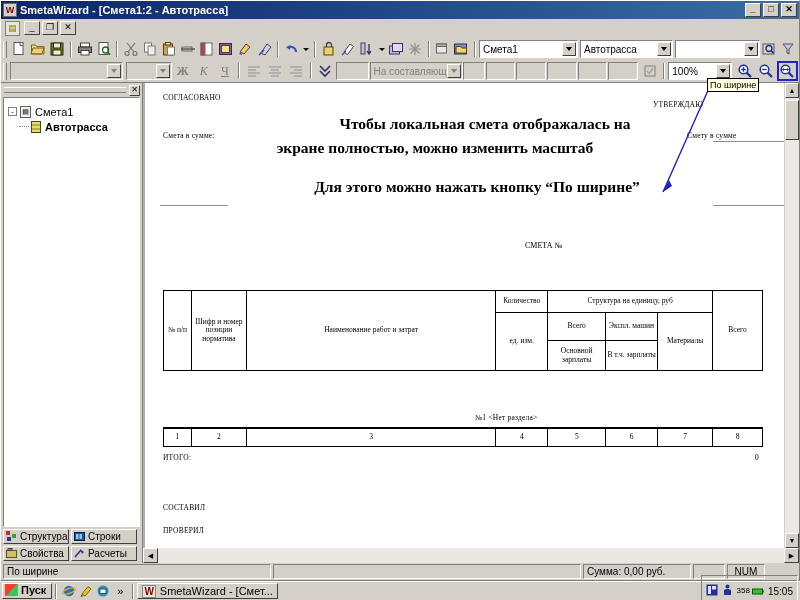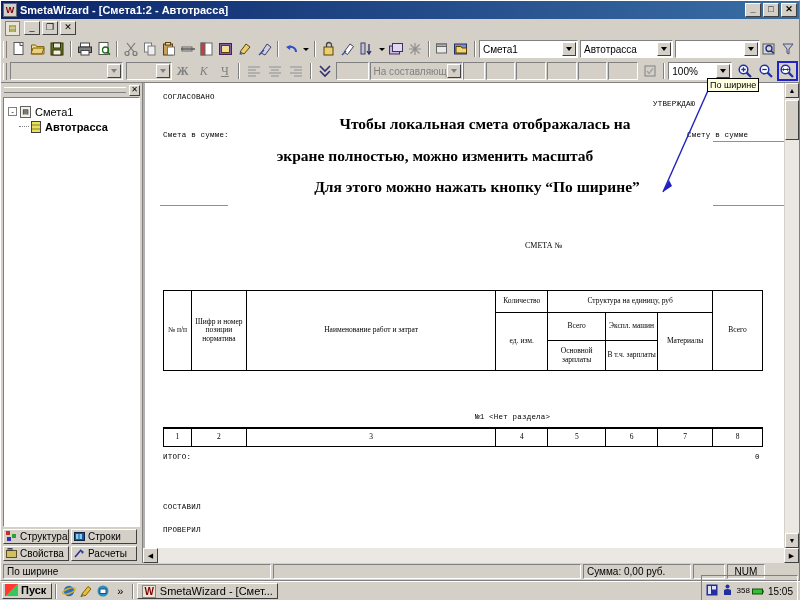--- a/index.html
+++ b/index.html
@@ -185,21 +185,21 @@
   }
   .strack { flex: 1; background: #ebe8e3; }
   .sthumb { height: 40px; background: #d4d0c8;
     border: 1px solid; border-color: #ffffff #404040 #404040 #ffffff; }
   .hscrollrow { height: 15px; display: flex; background:#d4d0c8; }
   .hscrollrow .strack { background:#ebe8e3; }
   .sbtn.h { width: 15px; height: 15px; }
 
   
   .lbl { position: absolute; font-family: "Liberation Serif", serif; white-space: nowrap; }
-  .tiny { font-size: 7.5px; letter-spacing: .2px; font-family: Liberation Mono, monospace; }
+  .tiny { font-size: 7.5px; letter-spacing: .2px; }
   .tiny2 { font-size: 8px; }
   .bigline {
     position: absolute; font-weight: bold; font-size: 15.5px;
     font-family: "Liberation Serif", serif; white-space: nowrap; text-align: center;
   }
   .ruleline { position: absolute; border-top: 1px solid #909090; }
 
   
   .etable { position: absolute; border-collapse: collapse; }
   .etable td {
@@ -665,21 +665,21 @@
             <div class="lbl tiny" style="left:508px; top:17px;">УТВЕРЖДАЮ</div>
 
             <div class="lbl tiny" style="left:18px; top:48px;">Смета в сумме:</div>
             <div class="lbl tiny" style="left:508px; top:48px;padding-left:34px;">Смету в сумме</div>
             <div class="ruleline" style="left:568px; top:58px; width:72px;"></div>
 
             <div class="ruleline" style="left:15px; top:122px; width:68px;"></div>
             <div class="ruleline" style="left:568px; top:122px; width:72px;"></div>
 
             <div class="bigline" style="left:0; top:32px; width:640px; padding-left:40px;">Чтобы локальная смета отображалась на</div>
-            <div class="bigline" style="left:0; top:64px; width:560px; padding-left:20px;">экране полностью, можно изменить масштаб</div>
+            <div class="bigline" style="left:0; top:56px; width:560px; padding-left:20px;">экране полностью, можно изменить масштаб</div>
             <div class="bigline" style="left:0; top:95px; width:640px; padding-left:24px;">Для этого можно нажать кнопку “По ширине”</div>
 
             <div class="lbl tiny2" style="left:380px; top:158px; font-weight:normal;">СМЕТА №</div>
 
             <table class="etable" style="left:18px; top:207px; width:600px;">
               <tbody>
                 <tr>
                   <td rowspan="3" style="width:28px">№ п/п</td>
                   <td rowspan="3" style="width:55px">Шифр и номер позиции норматива</td>
                   <td rowspan="3" style="width:250px">Наименование работ и затрат</td>

